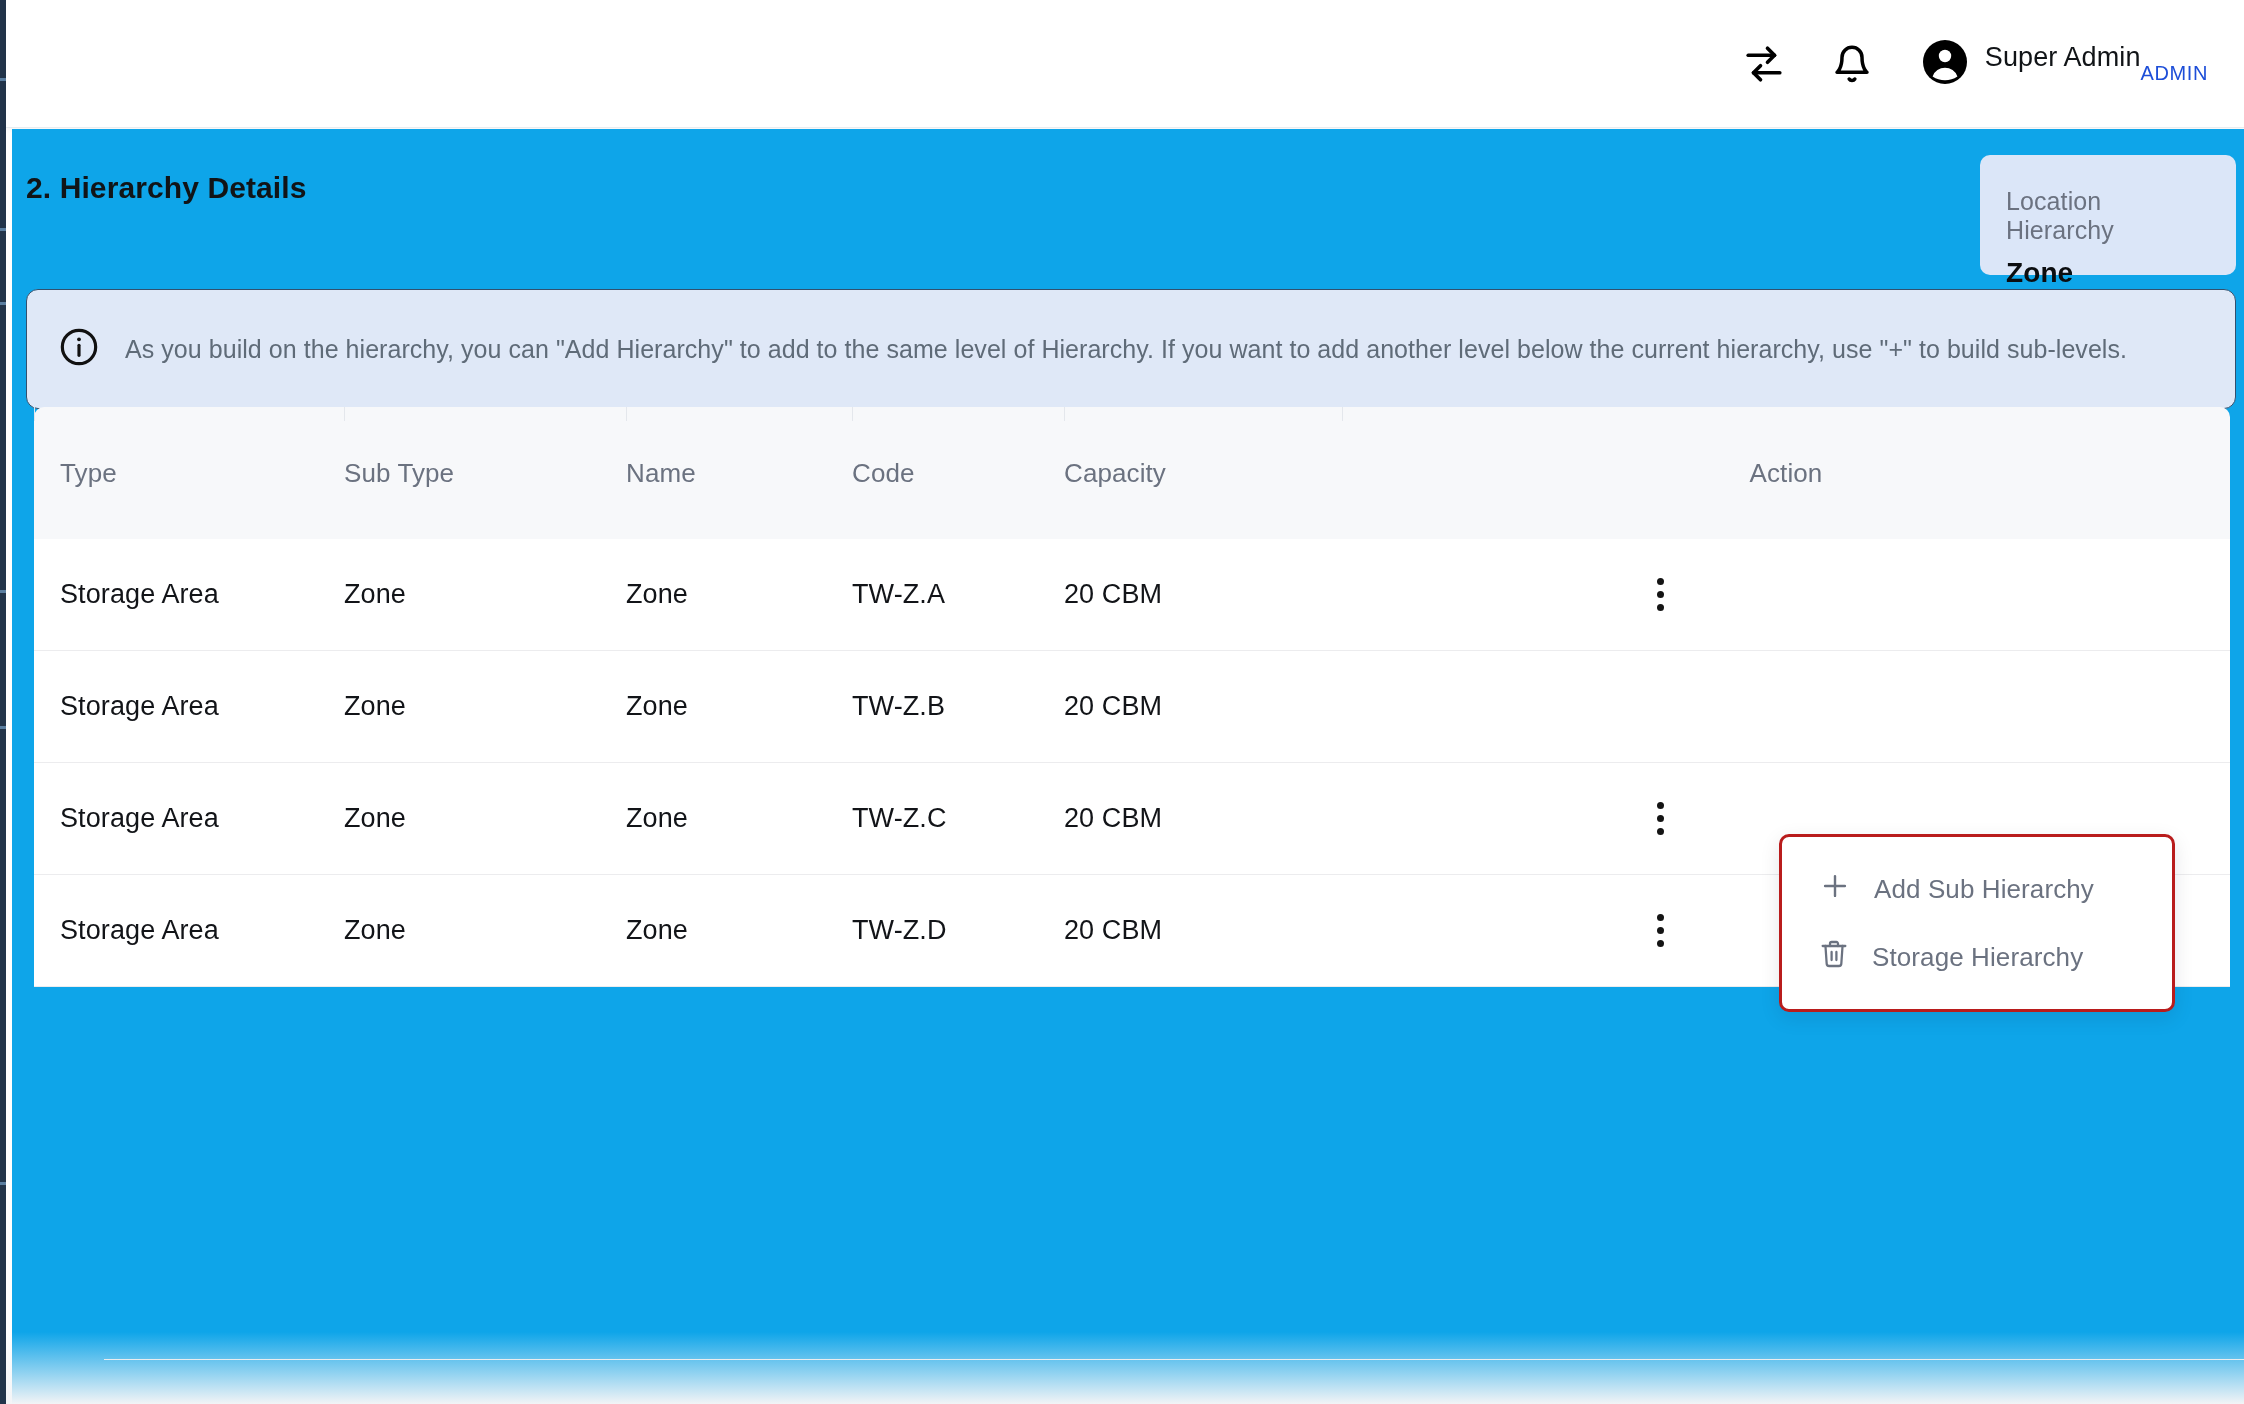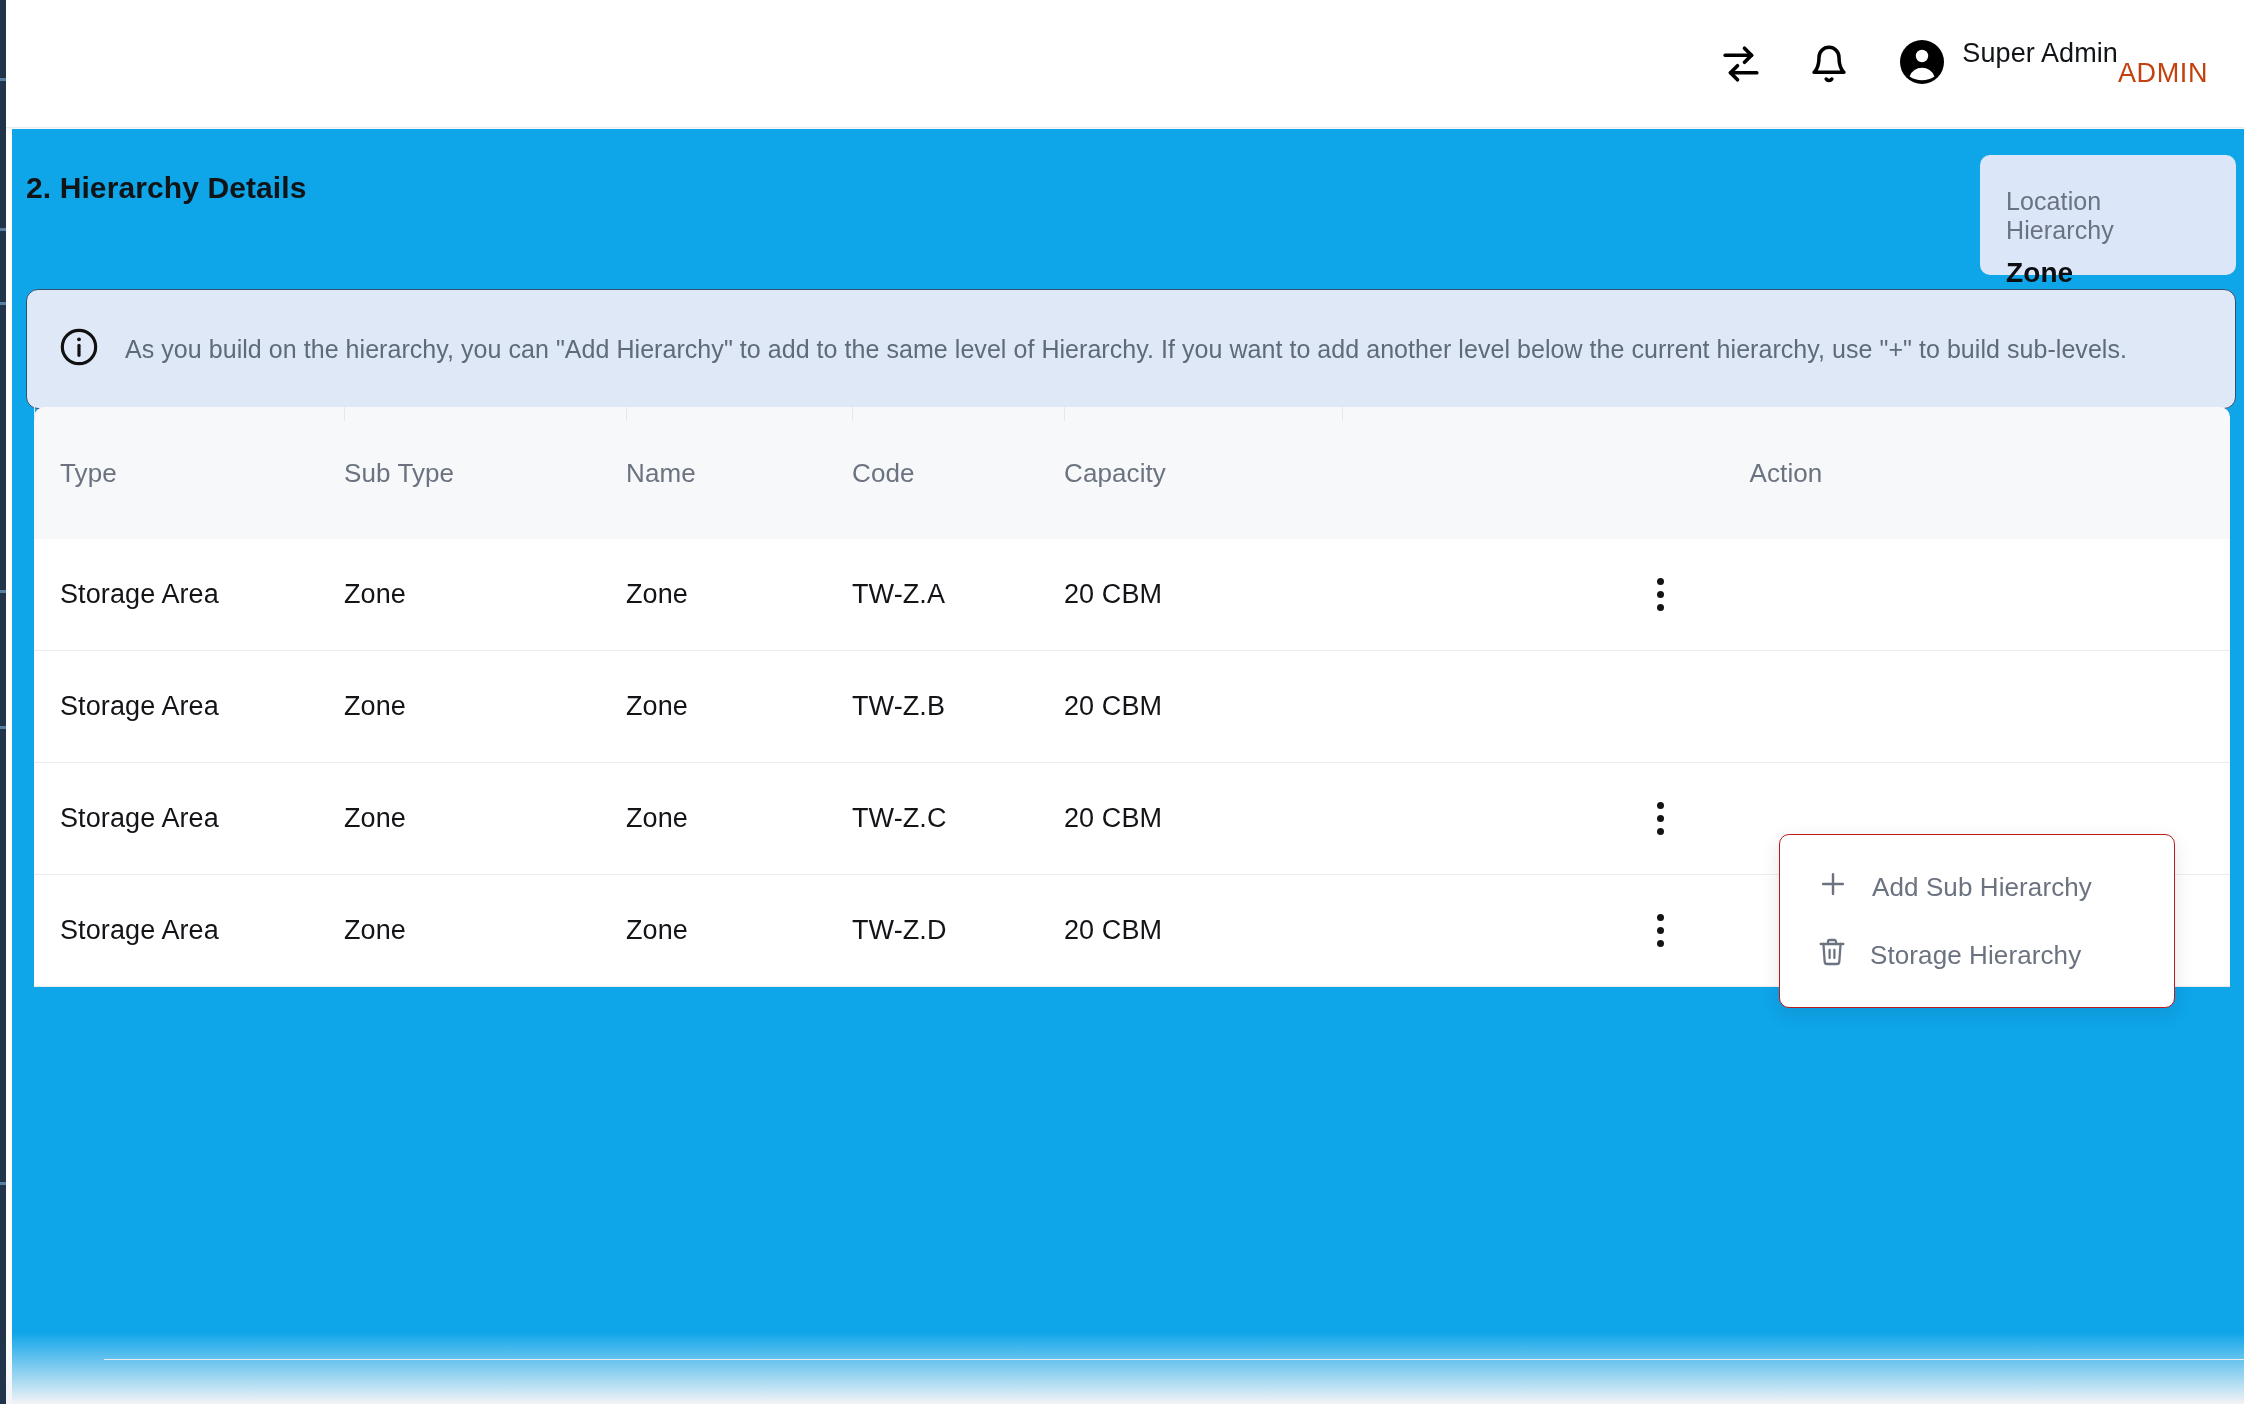--- a/index.html
+++ b/index.html
@@ -69,22 +69,22 @@
     cursor: pointer;
     margin-left: 4px;
   }
   .user-text { display: flex; flex-direction: row; line-height: 1.15; }
   .user-name {
     font-size: 27px;
     color: #111417;
     letter-spacing: 0.1px;
   }
   .user-role {
-    font-size: 27px;
-    color: #c2410c;
+    font-size: 20px;
+    color: #1d4ed8;
     letter-spacing: 0.6px;
     margin-top: 20px;
   }
 
   
   .page {
     position: absolute;
     left: 12px; top: 129px;
     width: 2238px;
     height: 1275px;
@@ -216,21 +216,21 @@
     display: block;
   }
 
   
   .dropdown {
     position: absolute;
     left: 1767px;
     top: 705px;
     width: 396px;
     background: #ffffff;
-    border: 1px solid #b91c1c;
+    border: 3px solid #b91c1c;
     border-radius: 10px;
     box-shadow: 0 6px 20px rgba(16,24,40,0.10);
     padding: 18px 0;
     z-index: 30;
   }
   .dd-item {
     display: flex;
     align-items: center;
     gap: 22px;
     padding: 14px 36px;

